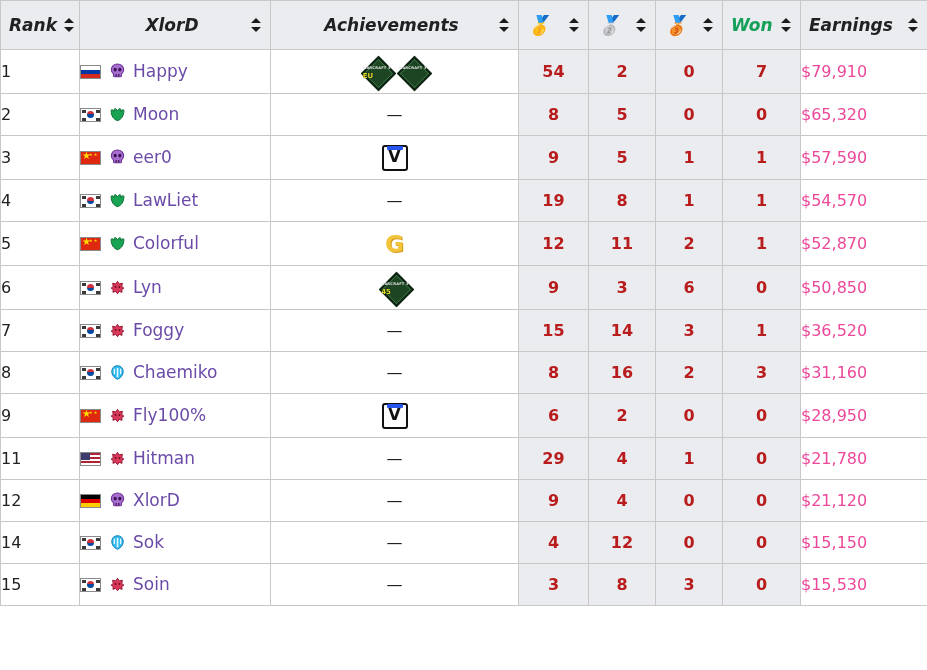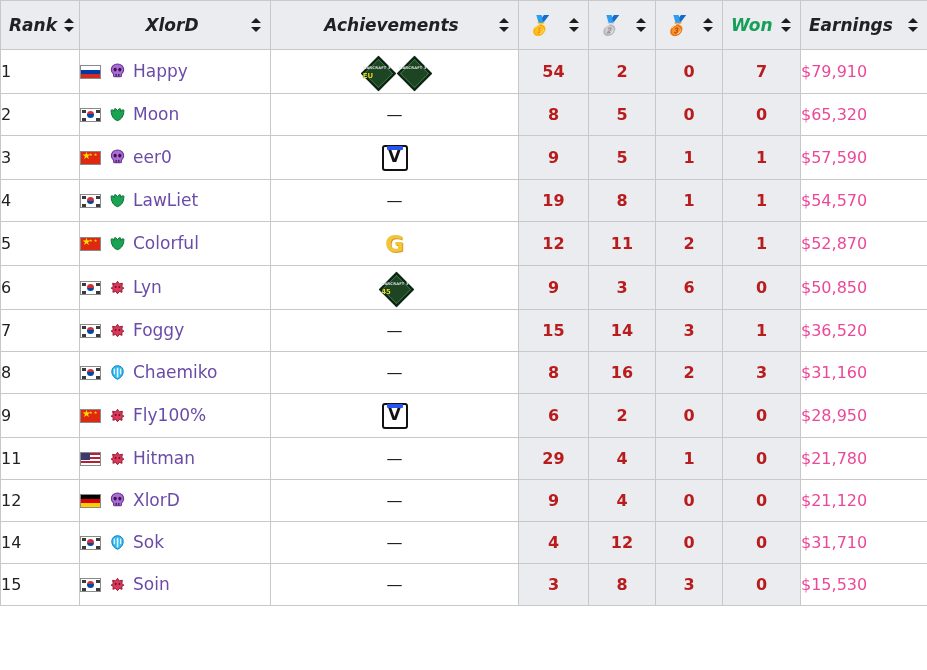--- a/index.html
+++ b/index.html
@@ -683,21 +683,21 @@
           </td>
           <td class="achieve">
             <div class="ach-wrap">
               <span class="dash">—</span>
             </div>
           </td>
           <td class="num">4</td>
           <td class="num">12</td>
           <td class="num">0</td>
           <td class="num">0</td>
-          <td class="earnings">$31,710</td>
+          <td class="earnings">$15,150</td>
         </tr>
         <tr>
           <td class="rank">15</td>
           <td class="player">
             <div class="player-cell">
               <span class="flag kr"></span>
               <span class="race">
                 <svg width="17" height="17" viewBox="0 0 16 16">
                   <path d="M8 2.2L9.6 4.6 12.6 4l-.6 3 2 1.6-2 1.3.3 2.6-2.6-.8L8 13.8 6.3 11.7l-2.6.8.3-2.6L2 8.6l2-1.6-.6-3 3 .6z" fill="#d8395a" stroke="#95122e" stroke-width=".9"></path>
                   <circle cx="6.2" cy="7.6" r=".9" fill="#6d0a20"></circle>

